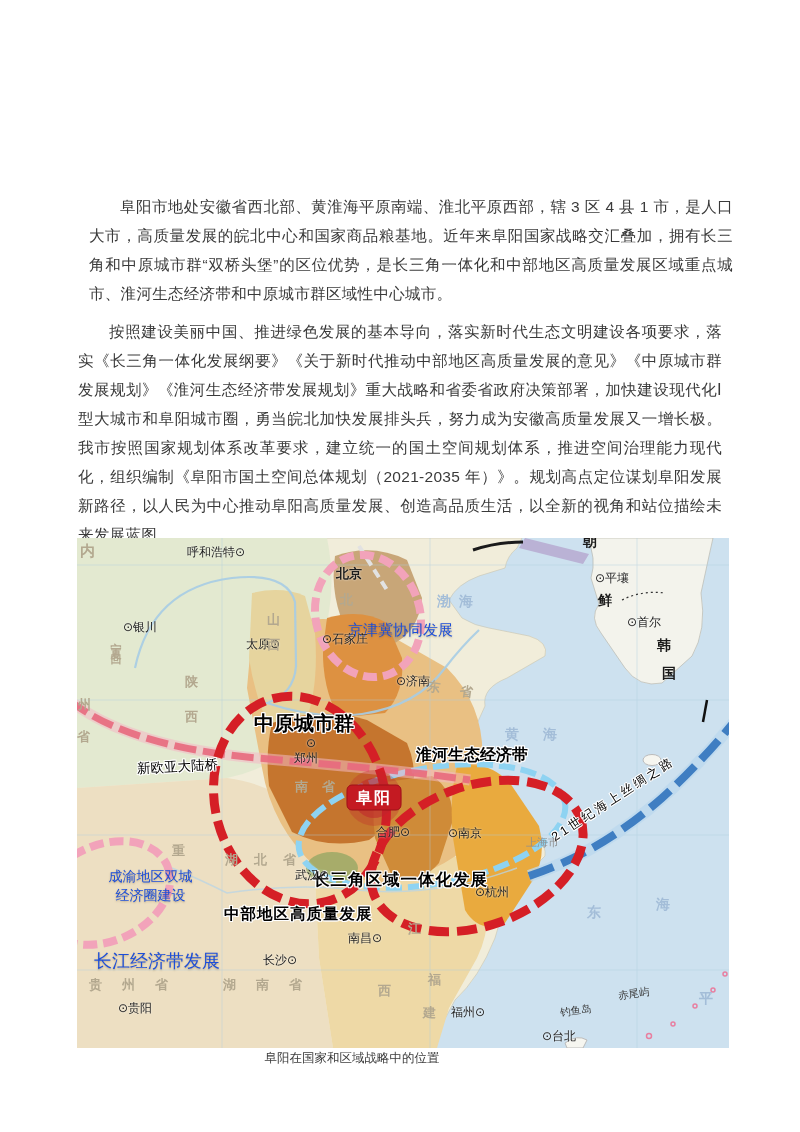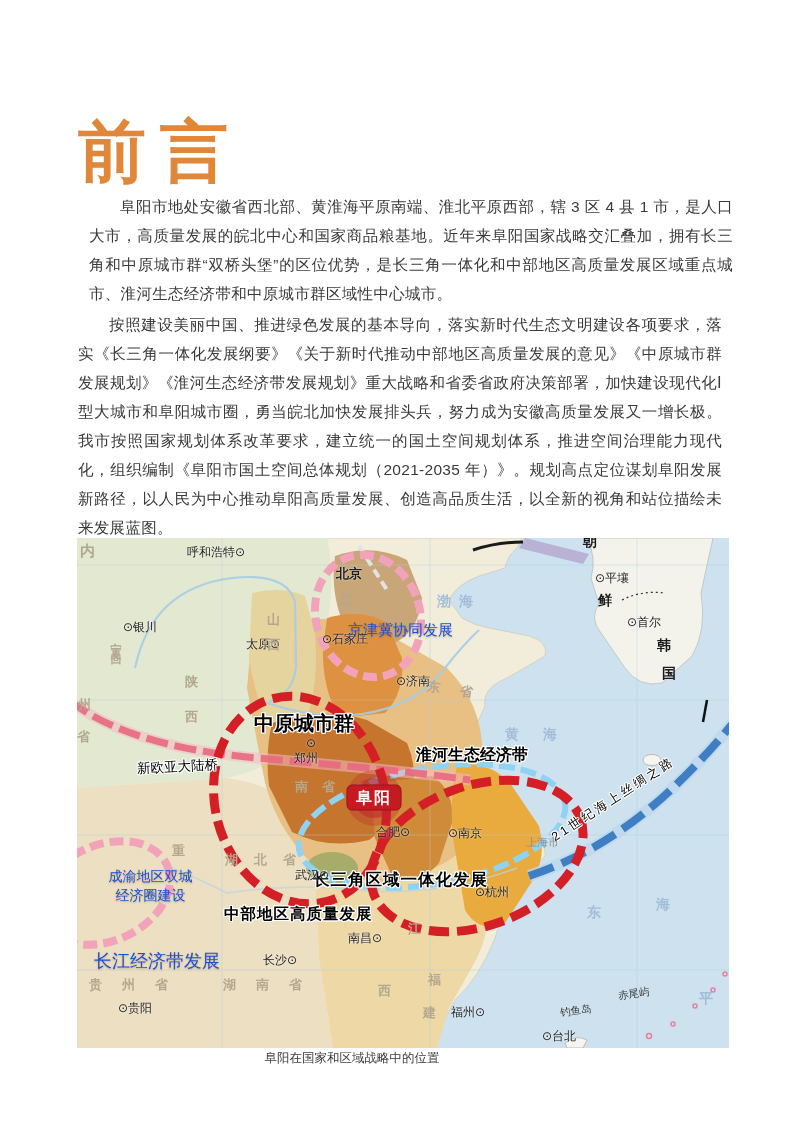--- a/index.html
+++ b/index.html
@@ -3,21 +3,21 @@
 <meta charset="utf-8">
 <style>
   html,body{margin:0;padding:0;background:#fff;}
   .page{position:relative;width:800px;height:1132px;background:#ffffff;overflow:hidden;
         font-family:"Liberation Sans","DejaVu Sans",sans-serif;}
   .doc-title{position:absolute;left:78px;top:68px;font-size:68px;line-height:1.1;
         font-weight:700;color:#E0873A;letter-spacing:14px;}
   .para{position:absolute;left:78px;width:644px;font-size:15.5px;line-height:29px;
         color:#3a3a3a;text-align:justify;text-indent:2em;letter-spacing:0.3px;}
   .para1{top:176px;margin-left:11px;}
-  .para2{top:294px;}
+  .para2{top:301px;}
   .map-wrap{position:absolute;left:77px;top:538px;width:652px;height:510px;overflow:hidden;}
   .map-wrap svg{position:absolute;left:0;top:0;}
   .lbl{position:absolute;white-space:nowrap;line-height:1;}
   .city{font-size:12px;color:#1c1c1c;font-weight:500;
         text-shadow:0 0 2px rgba(255,255,255,.85);}
   .city-b{font-size:13px;font-weight:700;}
   .city-gray{font-size:11px;color:#8f8f8f;font-weight:400;text-shadow:none;text-align:right;}
   .prov{font-size:13px;color:#b3a88f;font-weight:600;}
   .prov-v{writing-mode:vertical-rl;}
   .country{font-size:14px;color:#1a1a1a;font-weight:700;}
@@ -32,21 +32,20 @@
   .map-caption{position:absolute;left:0;top:1050px;width:704px;text-align:center;
         font-size:12.5px;color:#3c3c3c;}
   .page-num{position:absolute;left:0;top:1090px;width:800px;text-align:center;
         font-size:12px;color:#8f8f8f;}
 </style>
 </head>
 <body>
 
 <div class="page">
 
-  <h1 class="doc-title">前言</h1>
 
   <p class="para para1">阜阳市地处安徽省西北部、黄淮海平原南端、淮北平原西部，辖 3 区 4 县 1 市，是人口大市，高质量发展的皖北中心和国家商品粮基地。近年来阜阳国家战略交汇叠加，拥有长三角和中原城市群“双桥头堡”的区位优势，是长三角一体化和中部地区高质量发展区域重点城市、淮河生态经济带和中原城市群区域性中心城市。</p>
   <p class="para para2">按照建设美丽中国、推进绿色发展的基本导向，落实新时代生态文明建设各项要求，落实《长三角一体化发展纲要》《关于新时代推动中部地区高质量发展的意见》《中原城市群发展规划》《淮河生态经济带发展规划》重大战略和省委省政府决策部署，加快建设现代化Ⅰ型大城市和阜阳城市圈，勇当皖北加快发展排头兵，努力成为安徽高质量发展又一增长极。我市按照国家规划体系改革要求，建立统一的国土空间规划体系，推进空间治理能力现代化，组织编制《阜阳市国土空间总体规划（2021-2035 年）》。规划高点定位谋划阜阳发展新路径，以人民为中心推动阜阳高质量发展、创造高品质生活，以全新的视角和站位描绘未来发展蓝图。</p>
 
   <div class="map-wrap">
     <svg width="652" height="510" viewBox="0 0 652 510">
 
       <rect x="0" y="0" width="652" height="510" fill="#cde1ef"></rect>
 
       <path fill="#f1edda" stroke="#c9c4ae" stroke-width="0.6" d="M0,0 L445,0 L440,10 Q430,18 428,30 L402,38 Q380,46 372,62 L385,80 Q398,88 412,90

